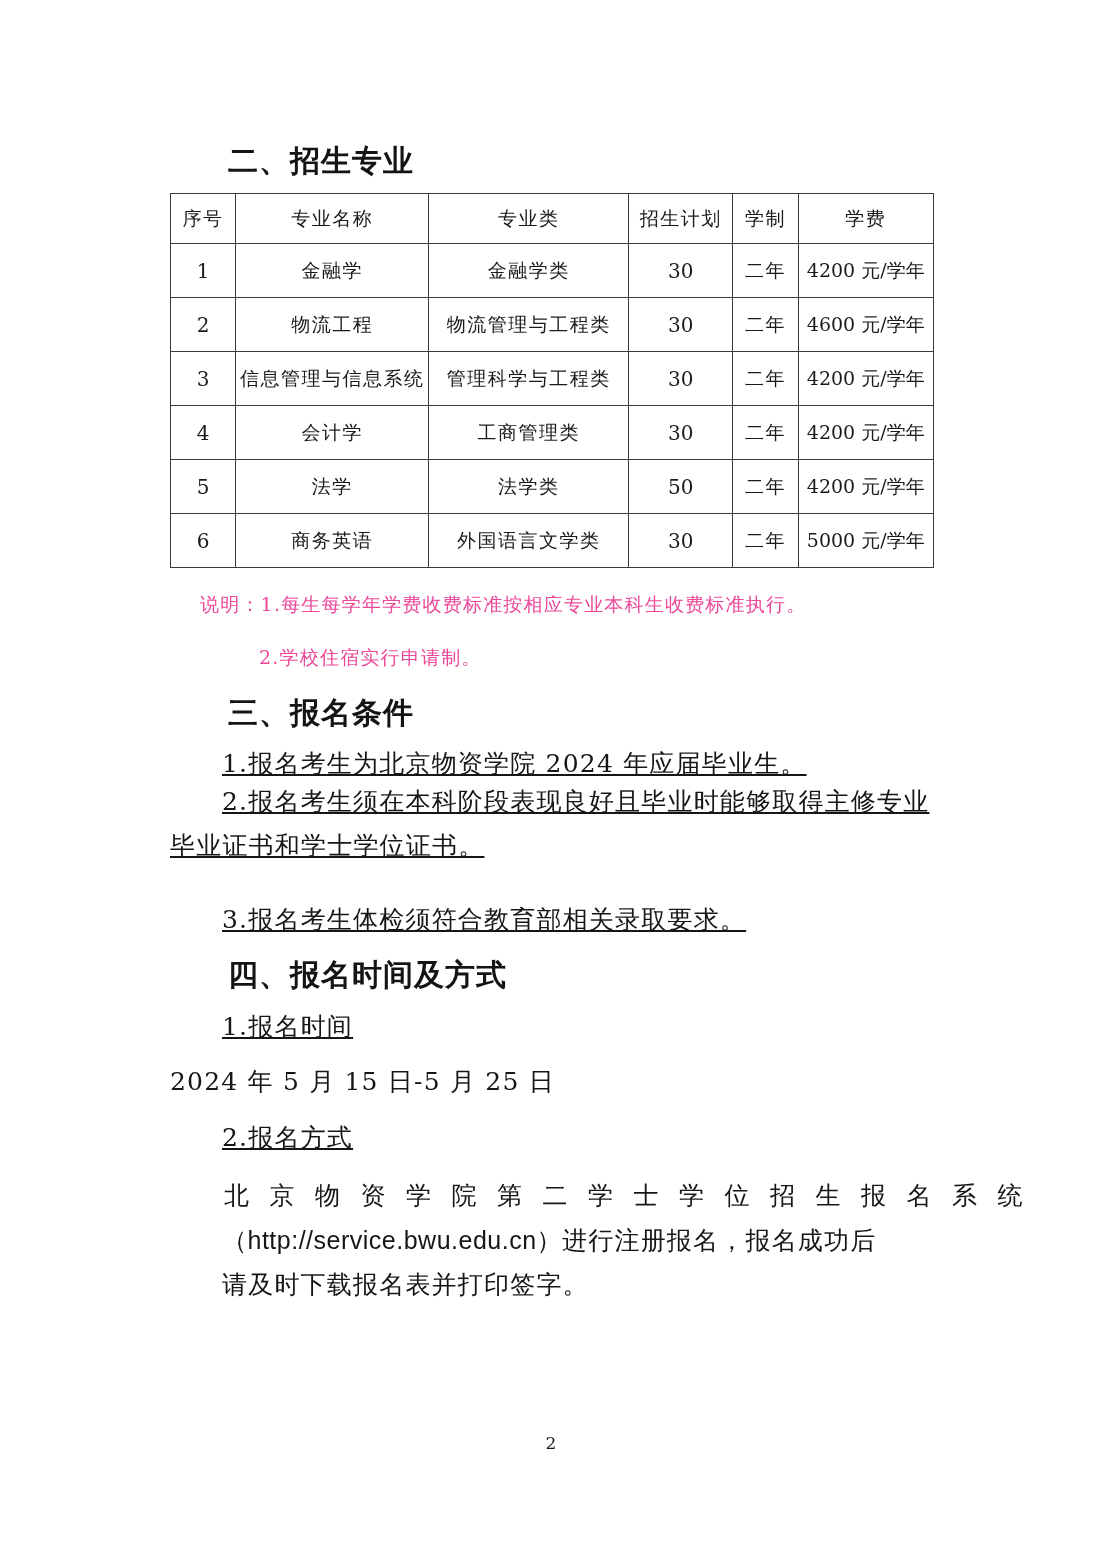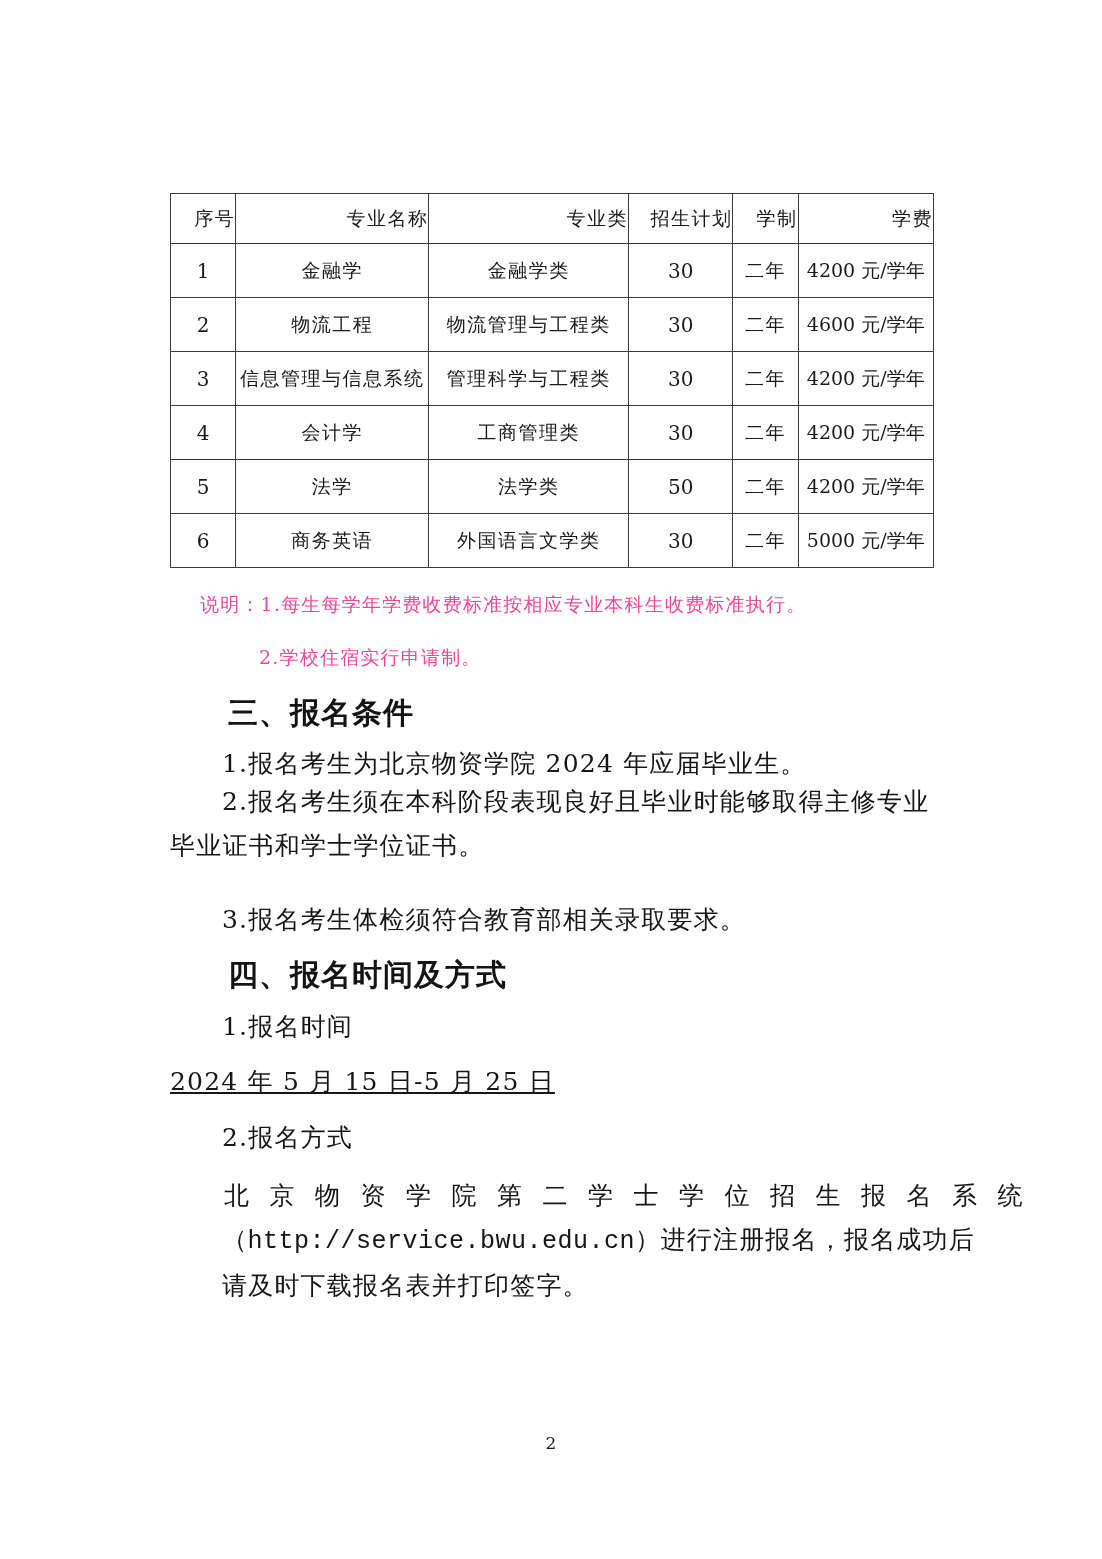--- a/index.html
+++ b/index.html
@@ -53,21 +53,21 @@
     font-size: 19px;
     color: #1a1a1a;
   }
   table.majors td, table.majors th {
     border: 1px solid #3a3a3a;
     text-align: center;
     vertical-align: middle;
     font-weight: normal;
     padding: 0;
   }
-  table.majors thead th { height: 49px; text-align: right; }
+  table.majors thead th { height: 49px; }
   table.majors tbody td { height: 53px; }
 
   .col-idx    { width: 62px; }
   .col-name   { width: 186px; }
   .col-cat    { width: 192px; }
   .col-plan   { width: 100px; }
   .col-len    { width: 62px; }
   .col-fee    { width: 130px; }
 
   .cell-cjk { letter-spacing: 1.5px; }
@@ -90,66 +90,67 @@
   .para {
     position: absolute;
     left: 170px;
     width: 766px;
     font-family: "DejaVu Serif", "Liberation Serif", serif;
     font-size: 25px;
     line-height: 44px;
     letter-spacing: 1.2px;
     color: #161616;
   }
-  .para.indent { text-indent: 52px; }
+  .para.indent { text-indent: 52px; text-decoration: underline; }
   .para.nowrap { white-space: nowrap; }
 
   #p-cond-1  { top: 742px; }
   #p-cond-2  { top: 780px; }
   #p-cond-3  { top: 898px; }
 
   #p-time-label { top: 1005px; }
-  #p-time-value { top: 1060px; text-decoration: underline; }
+  #p-time-value { top: 1060px; }
   #p-method-label { top: 1116px; }
 
   #p-method-body {
     top: 1174px;
     text-indent: 52px;
     text-align: justify;
   }
   .line {
     display: block;
     white-space: nowrap;
   }
   .line.spread {
     letter-spacing: 20.5px;
     padding-left: 2px;
   }
   .mono-url {
-    font-family: Liberation Mono, monospace;
+    font-family: Liberation Sans, sans-serif;
     letter-spacing: 0.5px;
   }
 
   
   #page-number {
     position: absolute;
     left: 0;
     top: 1433px;
     width: 1102px;
     text-align: center;
     font-family: "DejaVu Serif", "Liberation Serif", serif;
     font-size: 17px;
     color: #1a1a1a;
   }
 </style>
 </head>
 <body>
 
 <div class="page">
 
+  <div class="heading" id="heading-2">二、招生专业</div>
 
   <div class="table-wrap">
     <table class="majors">
       <thead>
         <tr>
           <th class="col-idx cell-cjk">序号</th>
           <th class="col-name cell-cjk">专业名称</th>
           <th class="col-cat cell-cjk">专业类</th>
           <th class="col-plan cell-cjk">招生计划</th>
           <th class="col-len cell-cjk">学制</th>

